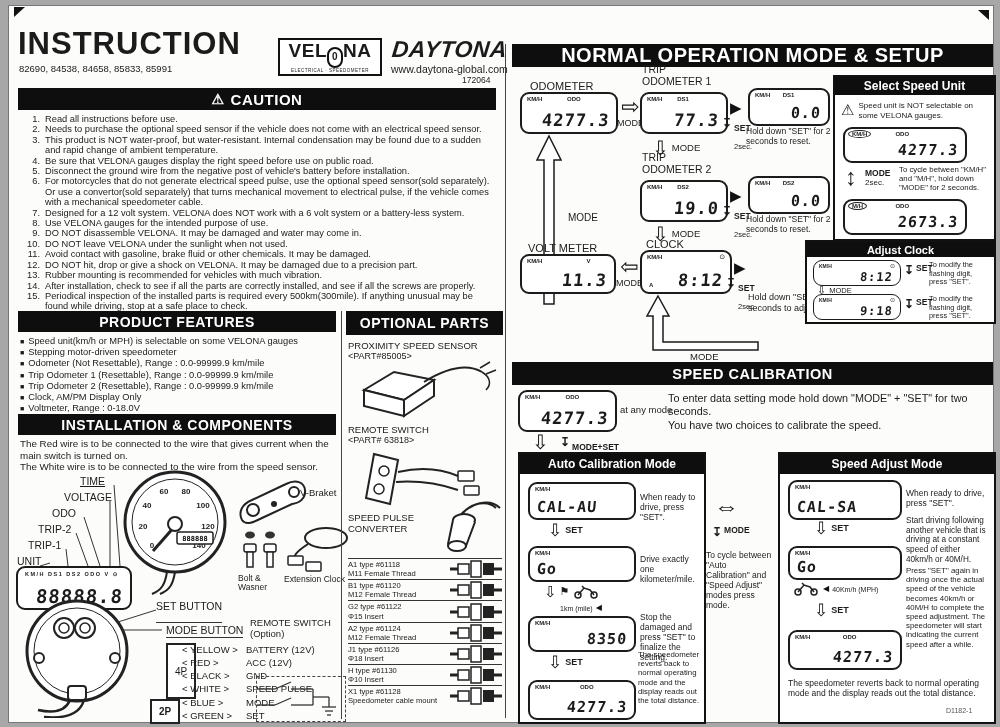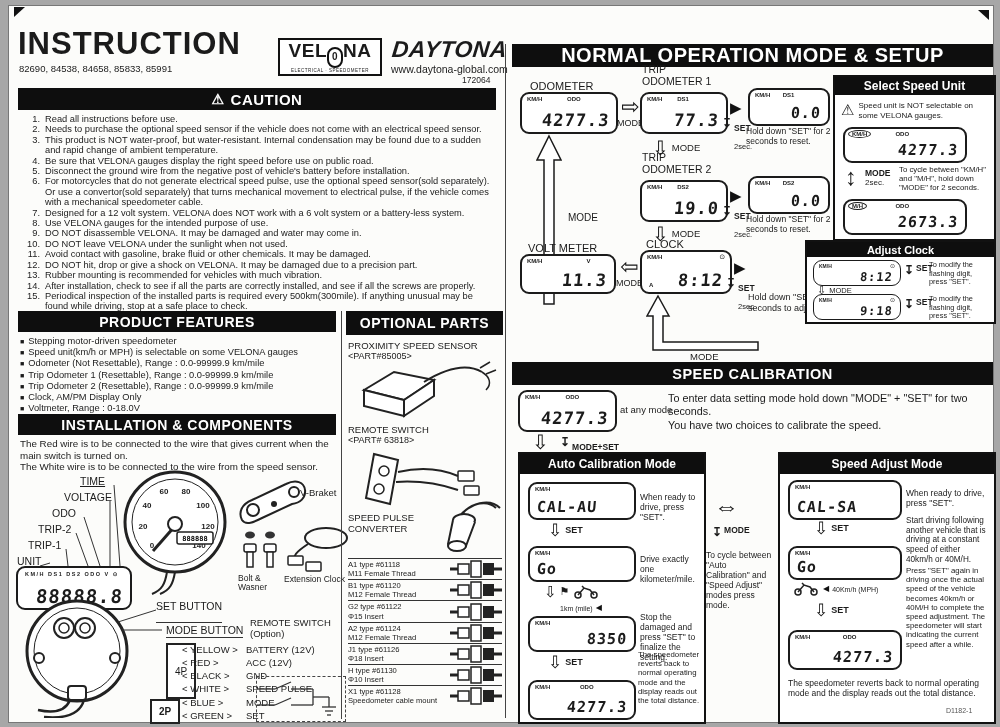--- a/index.html
+++ b/index.html
@@ -106,25 +106,25 @@
       <span>Periodical inspection of the installed parts is required every 500km(300mile). If anything unusual may be found while driving, stop at a safe place to check.</span>
     </div>
 
 <div class="bar" style="left:18px;top:311px;width:318px;height:21px;font-size:14px;">
       <span>PRODUCT FEATURES</span>
     </div>
 <div class="abs fl" style="left:20px;top:336px;width:318px;">
 
 <div class="row">
         <span class="blt">■</span>
-        <span>Stepping motor-driven speedometer</span>
+        <span>Speed unit(km/h or MPH) is selectable on some VELONA gauges</span>
       </div>
       <div class="row">
         <span class="blt">■</span>
-        <span>Speed unit(km/h or MPH) is selectable on some VELONA gauges</span>
+        <span>Stepping motor-driven speedometer</span>
       </div>
       <div class="row">
         <span class="blt">■</span>
         <span>Odometer (Not Resettable), Range : 0.0-99999.9 km/mile</span>
       </div>
       <div class="row">
         <span class="blt">■</span>
         <span>Trip Odometer 1 (Resettable), Range : 0.0-99999.9 km/mile</span>
       </div>
       <div class="row">

